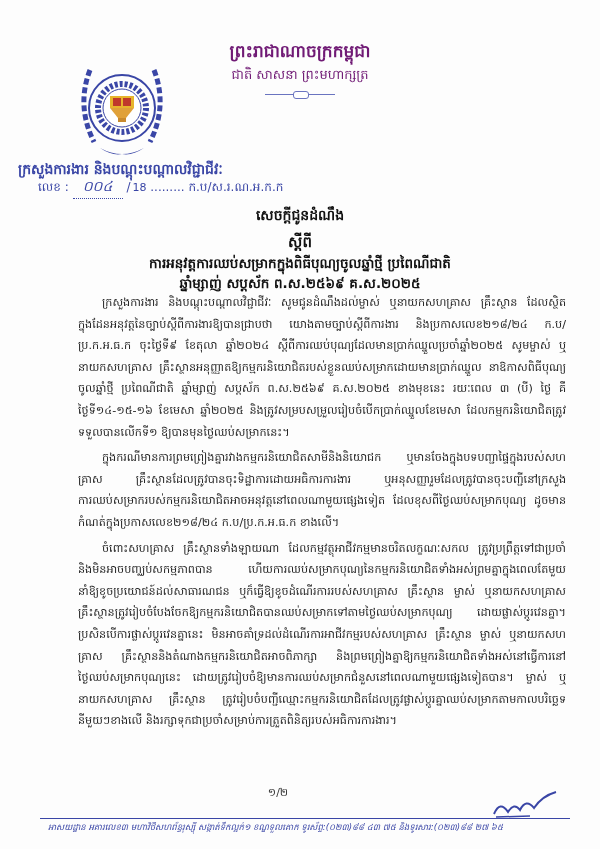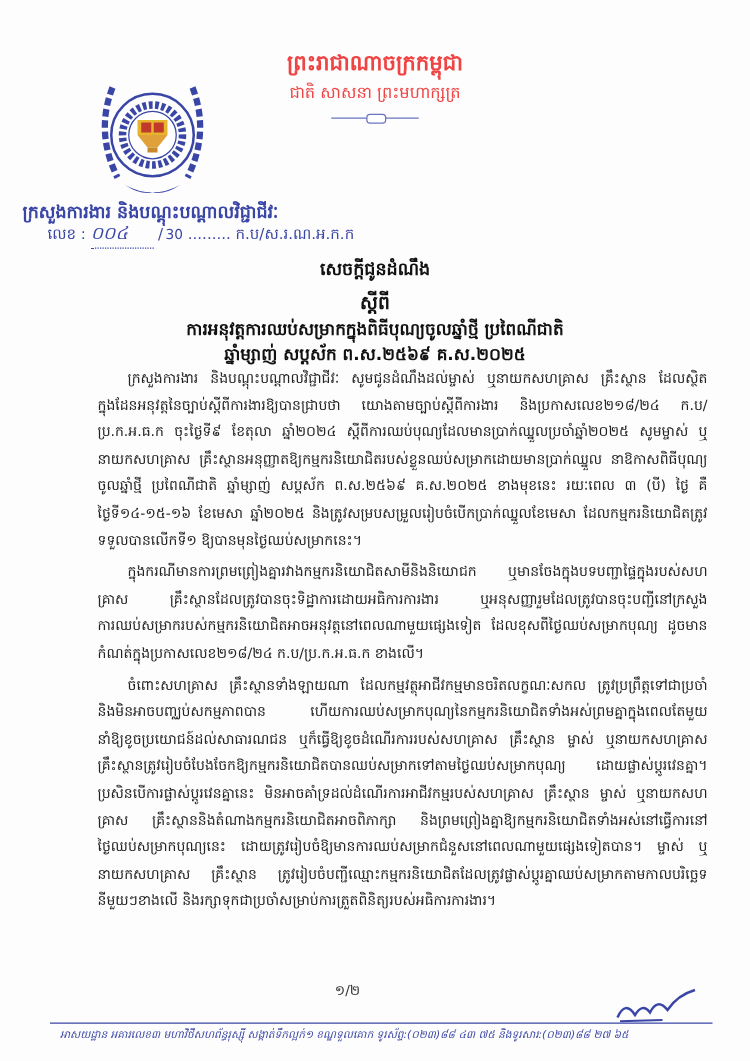--- a/index.html
+++ b/index.html
@@ -1,28 +1,28 @@
 <!DOCTYPE html>
 <html><head>
   <meta charset="utf-8">
   <style>
     html, body { margin:0; padding:0; background:#ffffff; }
     body { width:600px; height:849px; position:relative; overflow:hidden;
            font-family:"DejaVu Sans", sans-serif; color:#1e1e1e; }
     .page { position:absolute; left:0; top:0; width:600px; height:849px; background:#fdfdfd; }
     .logo { position:absolute; left:72px; top:56px; width:100px; height:112px; }
-    .kingdom { position:absolute; left:200px; top:40px; width:200px; text-align:center; color:#ef4444; }
+    .kingdom { position:absolute; left:200px; top:40px; width:200px; text-align:center; color:#701a75; }
     .kingdom .l1 { font-size:17px; font-weight:bold; line-height:22px; }
     .kingdom .l2 { font-size:13px; line-height:20px; margin-top:3px; }
     .kingdom .orn { margin:6px auto 0; width:70px; height:6px; position:relative; }
     .kingdom .orn:before { content:""; position:absolute; left:0; right:0; top:3px; height:1px; background:#6a74c0; }
     .kingdom .orn:after { content:""; position:absolute; left:28px; top:0; width:14px; height:6px; border:1px solid #6a74c0; border-radius:3px; background:#fff; }
     .ministry { position:absolute; left:18px; top:160px; color:#3a46a6; font-size:14px; font-weight:bold; }
     .refno { position:absolute; left:38px; top:177px; color:#3a46a6; font-size:12px; white-space:nowrap; }
-    .refno .dots { display:inline-block; border-bottom:1px dotted #3a46a6; min-width:50px; font-style:italic; font-size:14px; }
+    .refno .dots { display:inline-block; border-bottom:1px dotted #3a46a6; min-width:50px; text-align:center; font-style:italic; font-size:14px; }
     .refno .sub { font-size:11px; margin-left:2px; }
     .title-block { position:absolute; left:40px; width:520px; text-align:center; color:#111; }
     .t1 { top:206px; font-size:14px; font-weight:bold; }
     .t2 { top:232px; font-size:15px; font-weight:bold; }
     .t3 { top:255px; font-size:13.5px; font-weight:bold; }
     .t4 { top:275px; font-size:13.5px; font-weight:bold; }
     .body { position:absolute; left:78px; top:292px; width:488px; font-size:11.2px; line-height:21.6px; text-align:justify; color:#222; }
     .body p { margin:0 0 4px 0; text-indent:24px; }
     .pageno { position:absolute; left:0; width:556px; top:785px; text-align:center; font-size:11px; color:#333; }
     .signature { position:absolute; left:490px; top:790px; width:70px; height:30px; }
@@ -51,21 +51,21 @@
   <div class="kingdom">
     <div class="l1">ព្រះរាជាណាចក្រកម្ពុជា</div>
     <div class="l2">ជាតិ សាសនា ព្រះមហាក្សត្រ</div>
     <div class="orn"></div>
   </div>
 
   <div class="ministry">ក្រសួងការងារ និងបណ្តុះបណ្តាលវិជ្ជាជីវៈ</div>
   <div class="refno">
     <span>លេខ :</span>
     <span class="dots">០០៤</span>
-    <span>/</span><span class="sub">30</span>
+    <span>/</span><span class="sub">18</span>
     <span>.........</span>
     <span>ក.ប/ស.រ.ណ.អ.ក.ក</span>
   </div>
 
   <div class="title-block t1">សេចក្តីជូនដំណឹង</div>
   <div class="title-block t2">ស្តីពី</div>
   <div class="title-block t3">ការអនុវត្តការឈប់សម្រាកក្នុងពិធីបុណ្យចូលឆ្នាំថ្មី ប្រពៃណីជាតិ</div>
   <div class="title-block t4">ឆ្នាំម្សាញ់ សប្តស័ក ព.ស.២៥៦៩ គ.ស.២០២៥</div>
 
   <div class="body">

